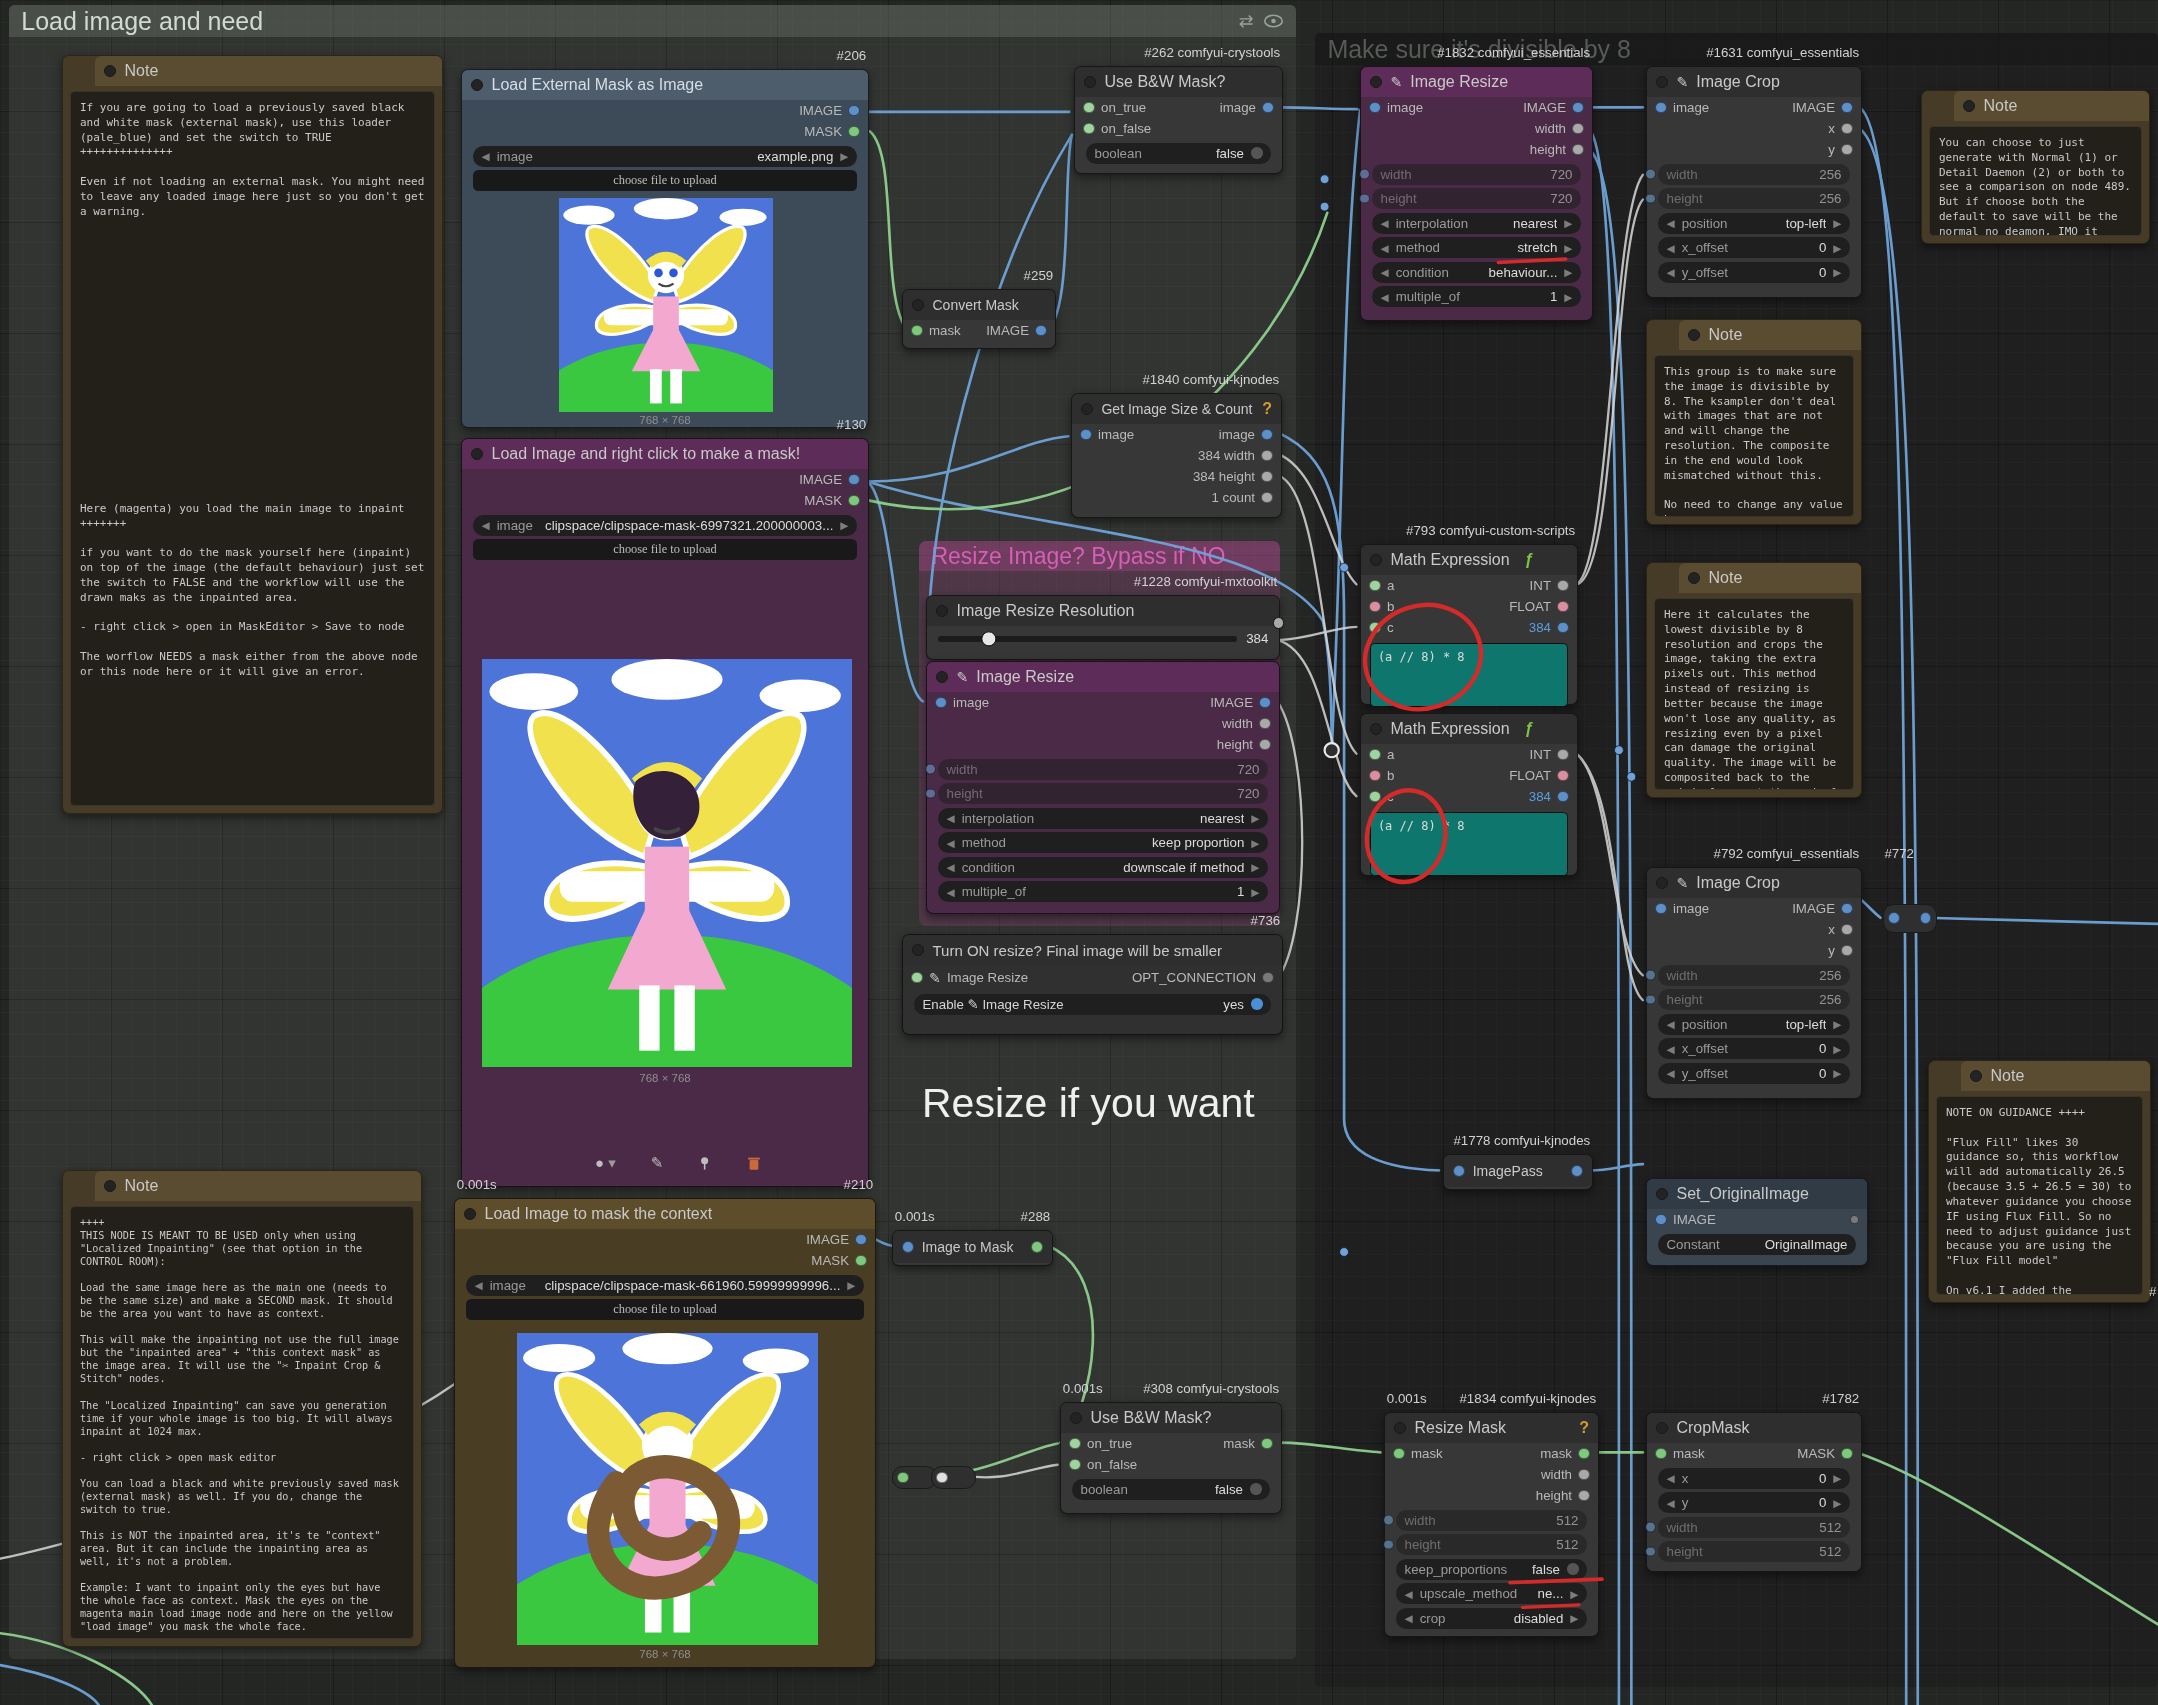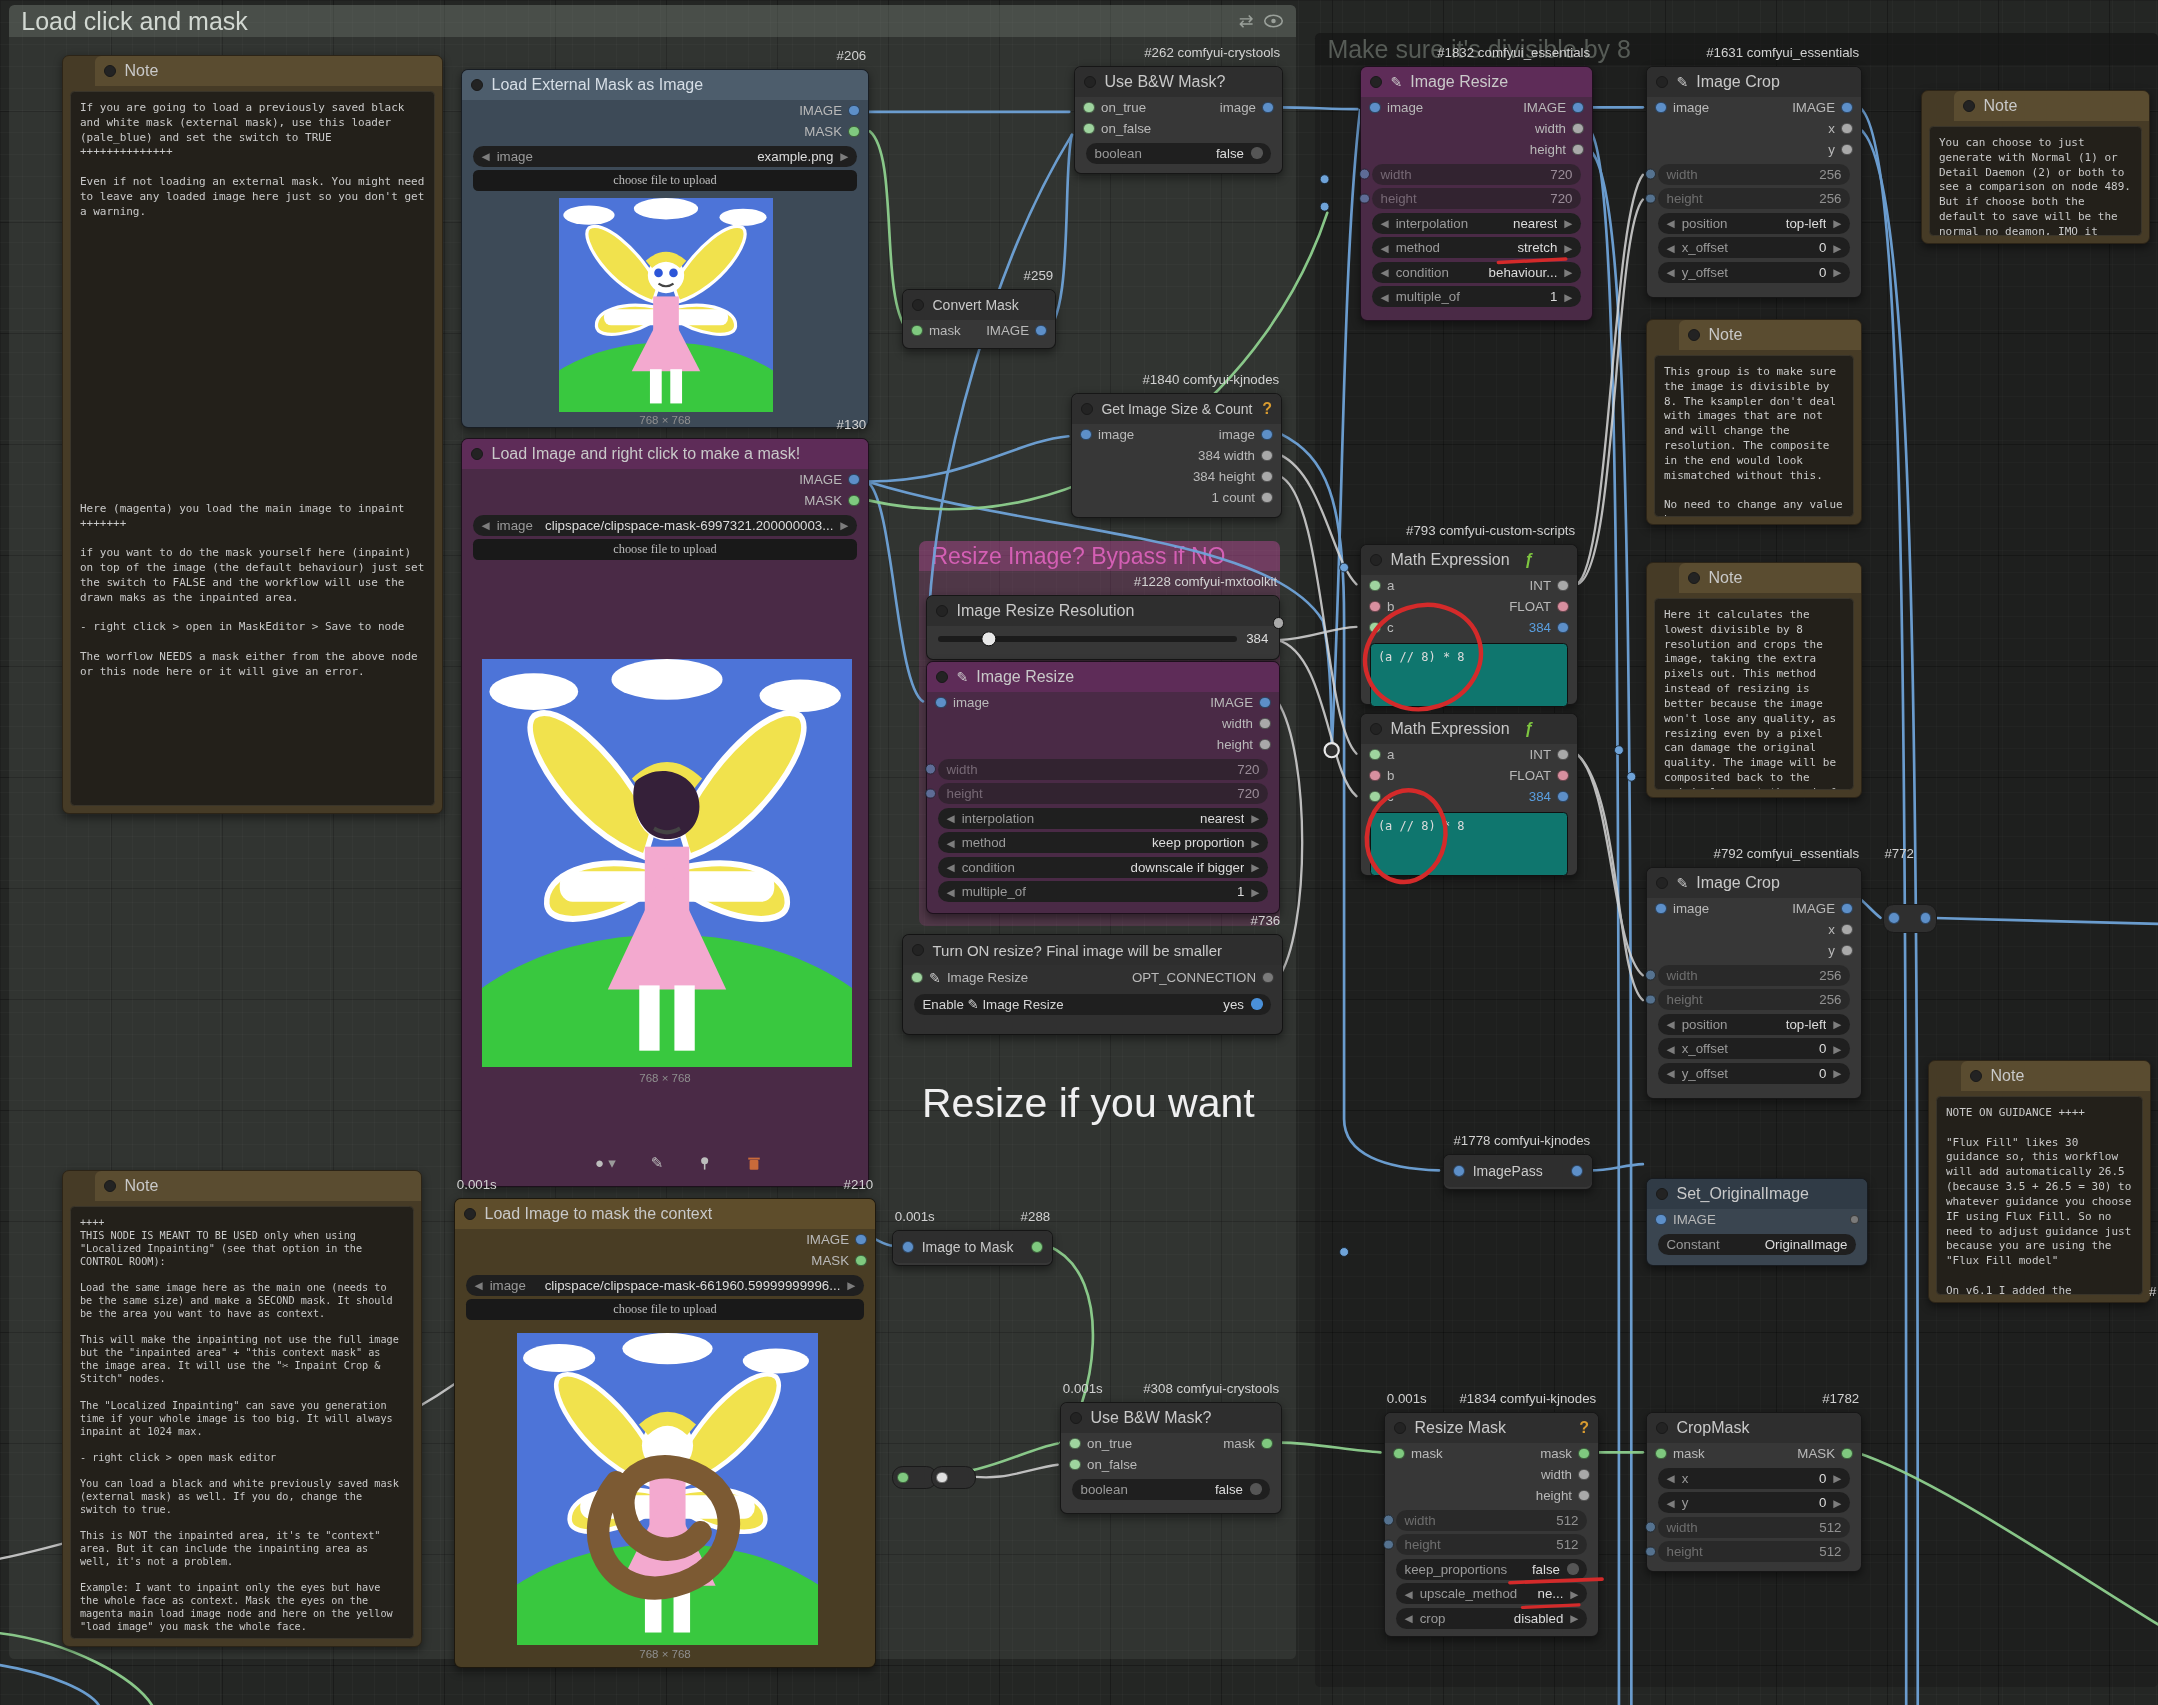--- a/index.html
+++ b/index.html
@@ -78,21 +78,21 @@
   .hint{position:absolute;left:922px;top:1080px;font-size:41px;color:#efeff0;text-align:center;}
   .edgebadge{position:absolute;left:2149px;top:1284px;font-size:13.3px;color:#d2d2d2;}
 </style>
 </head>
 <body>
 
 <div id="canvas">
 
   <div class="group g1">
     <div class="ghead">
-      <span class="gtitle">Load click and mask</span>
+      <span class="gtitle">Load image and need</span>
       <span class="gicons">
         <span>⇄</span>
         <svg width="21" height="14" viewBox="0 0 24 16">
             <ellipse cx="12" cy="8" rx="10" ry="6.5" fill="none" stroke="#9aa09a" stroke-width="1.8"></ellipse>
             <circle cx="12" cy="8" r="2.6" fill="#9aa09a"></circle>
           </svg>
       </span>
     </div>
   </div>
   <div class="group g2">
@@ -531,21 +531,21 @@
       </div>
     <div class="widget">
         <span class="arr">◀</span>
         <span class="wl">method</span>
         <span class="wv">keep proportion</span>
         <span class="arr">▶</span>
       </div>
     <div class="widget">
         <span class="arr">◀</span>
         <span class="wl">condition</span>
-        <span class="wv">downscale if bigger</span>
+        <span class="wv">downscale if method</span>
         <span class="arr">▶</span>
       </div>
     <div class="widget">
         <span class="arr">◀</span>
         <span class="wl">multiple_of</span>
         <span class="wv">1</span>
         <span class="arr">▶</span>
       </div>
   </div>
 

